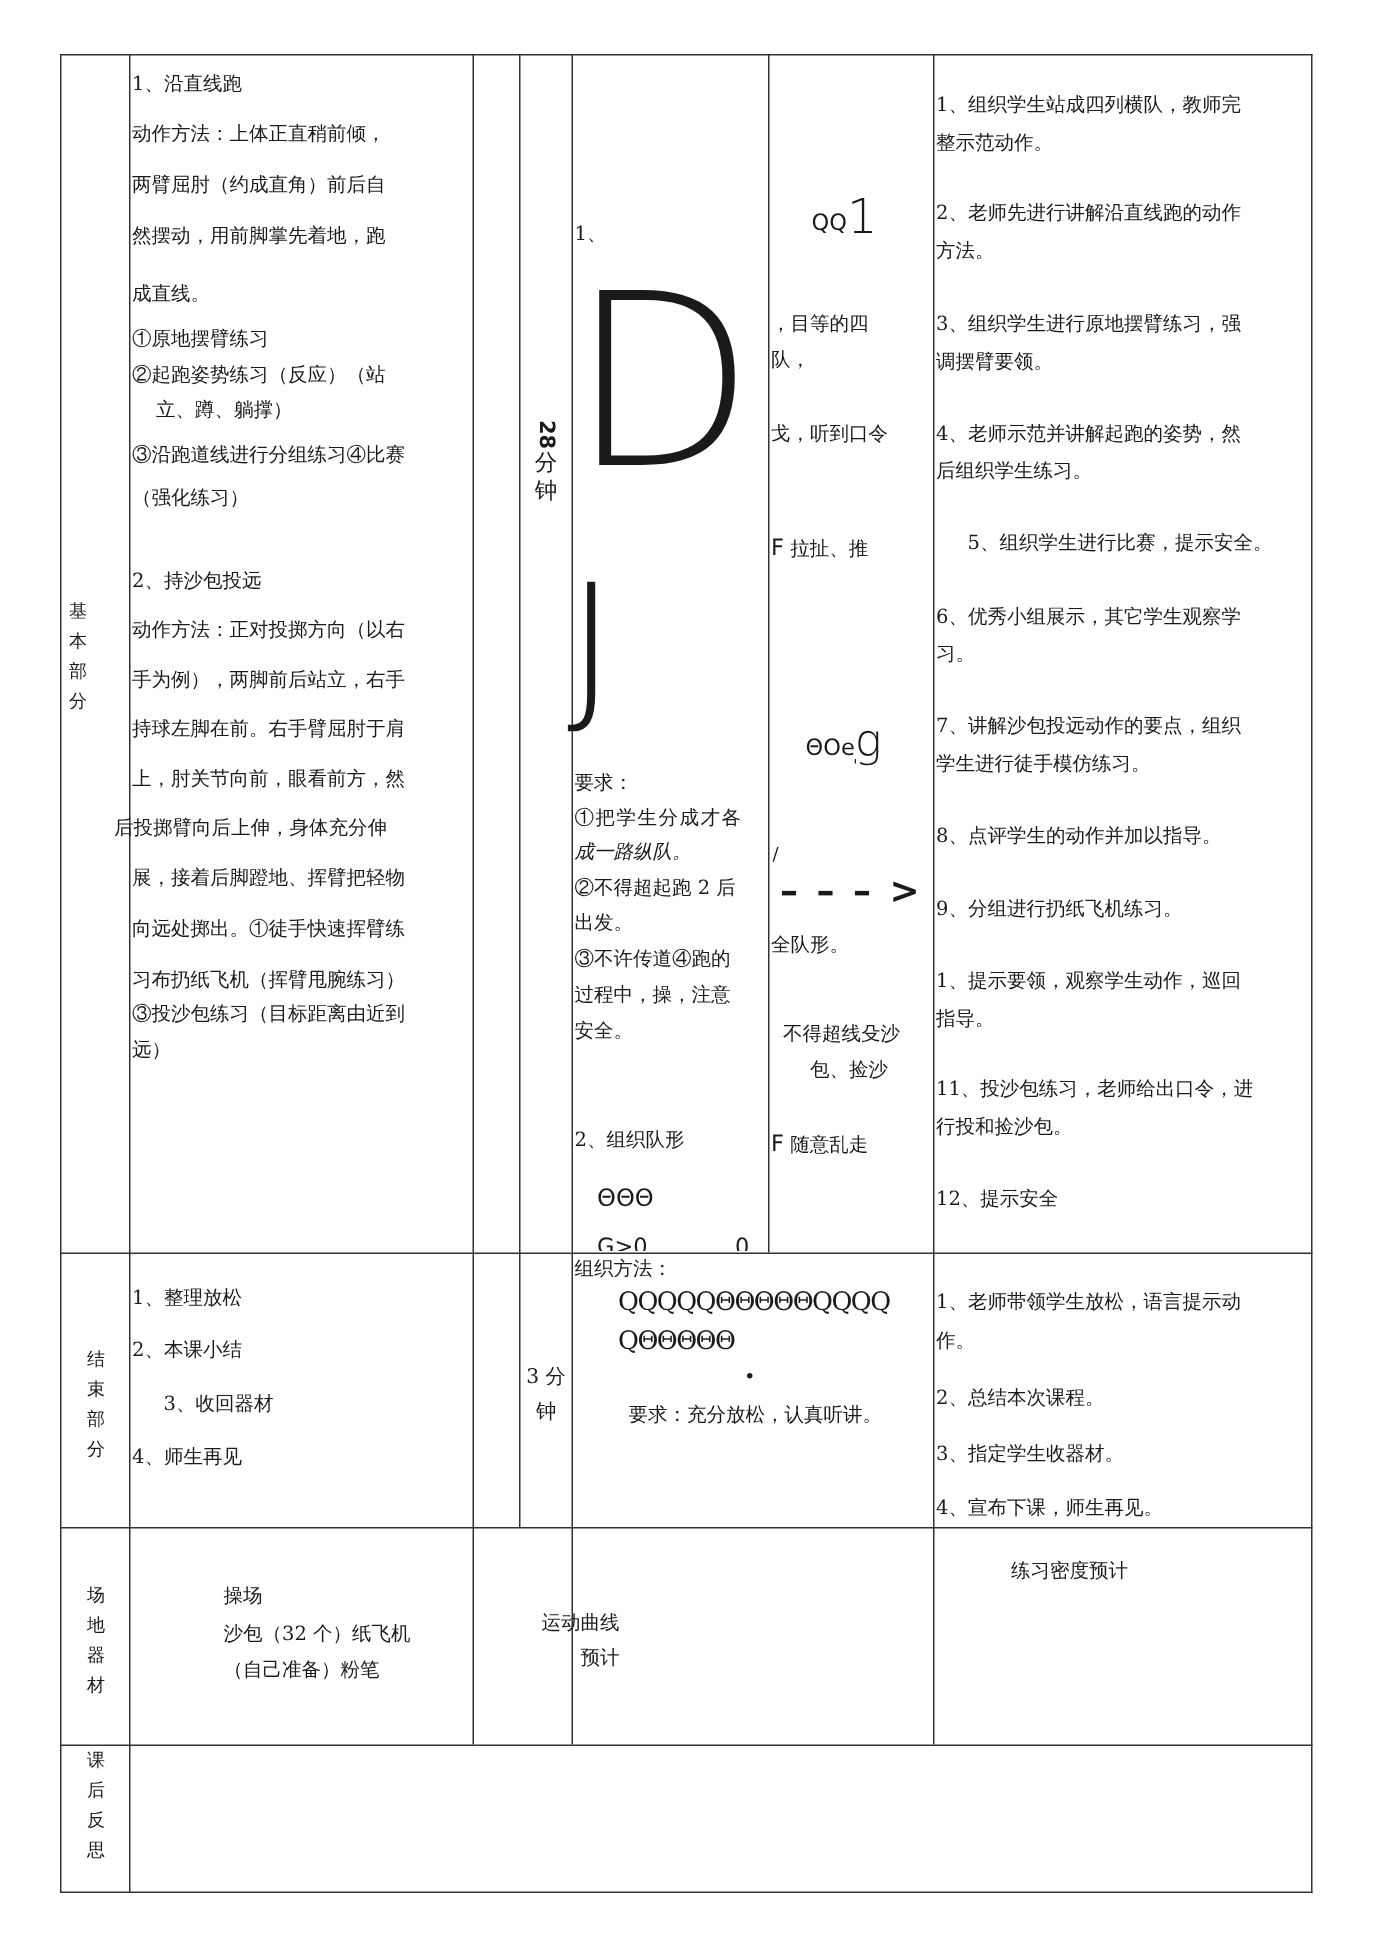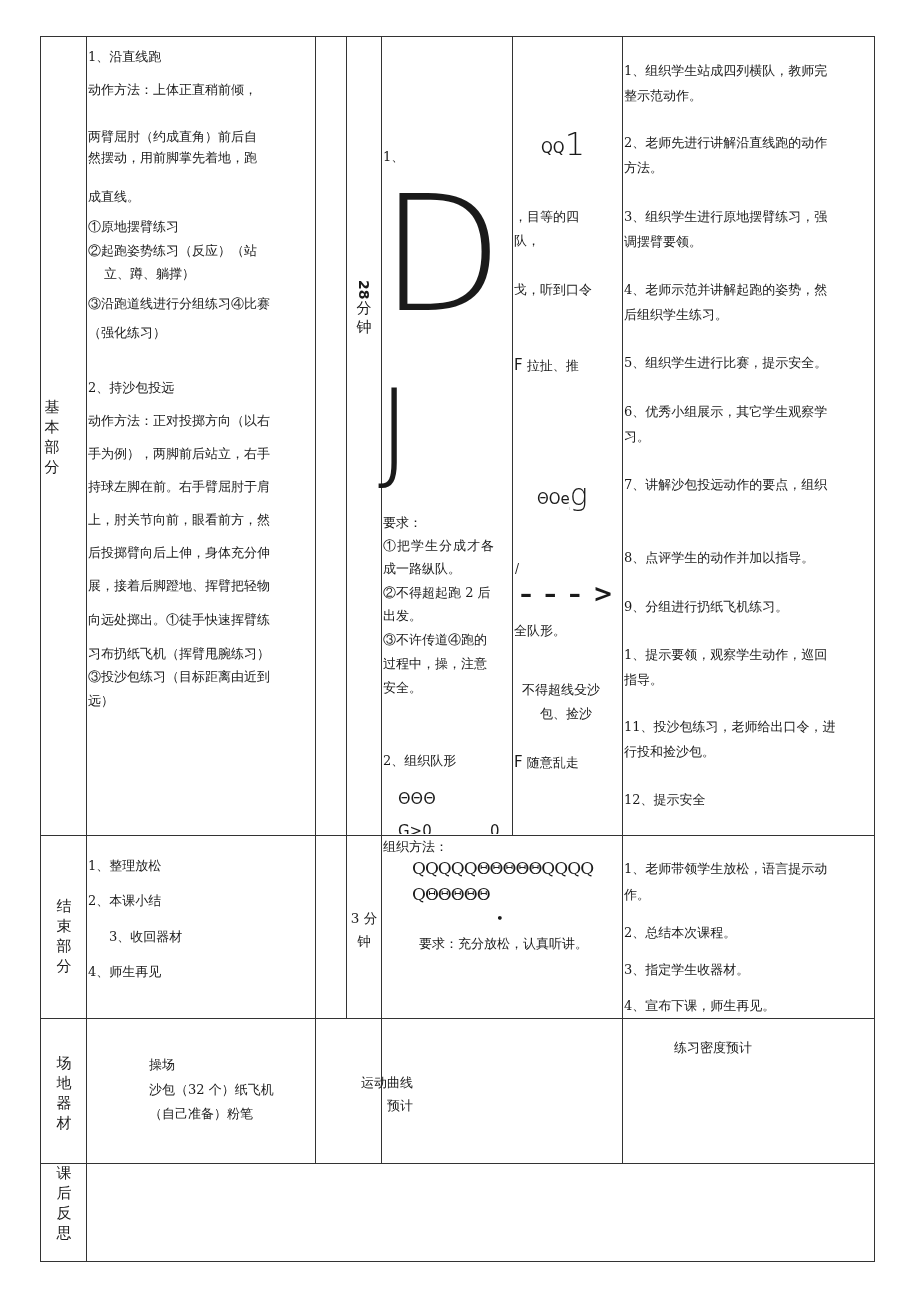--- a/index.html
+++ b/index.html
@@ -2,21 +2,21 @@
 <html><head>
 <meta charset="utf-8">
 <style>
   html, body { margin: 0; padding: 0; background: #ffffff; }
   body { width: 920px; height: 1301px; position: relative; font-family: "DejaVu Serif", "Liberation Serif", serif; color: #1a1a1a; overflow: hidden; }
   .abs { position: absolute; }
   .line { position: absolute; background: #333; }
   .h { height: 1px; }
   .v { width: 1px; }
   .t { position: absolute; font-size: 13px; line-height: 18px; white-space: nowrap; }
-  .vert { position: absolute; font-size: 15px; line-height: 20px; width: 20px; text-align: center; word-break: break-all; }
+  .vert { position: absolute; font-size: 12px; line-height: 20px; width: 20px; text-align: center; word-break: break-all; }
   .sans { font-family: "DejaVu Sans", "Liberation Sans", sans-serif; }
   .big { font-family: "DejaVu Sans", "Liberation Sans", sans-serif; font-weight: 300; }
 </style>
 </head>
 <body>
 
 <div>
 
   <div class="line h" style="left:40px; top:36px; width:835px;"></div>
   <div class="line h" style="left:40px; top:835px; width:835px;"></div>
@@ -32,55 +32,55 @@
   <div class="line v" style="left:512px; top:36px; height:799px;"></div>
   <div class="line v" style="left:622px; top:36px; height:1127px;"></div>
   <div class="line v" style="left:874px; top:36px; height:1226px;"></div>
 </div>
 
 <div class="vert" style="left:43px; top:397px; width:18px;">基本部分</div>
 
 <div>
   <div class="t" style="left:88px; top:48px;">1、沿直线跑</div>
   <div class="t" style="left:88px; top:81px;">动作方法：上体正直稍前倾，</div>
-  <div class="t" style="left:88px; top:115px;margin-top:13px;">两臂屈肘（约成直角）前后自</div>
+  <div class="t" style="left:88px; top:115px;">两臂屈肘（约成直角）前后自</div>
   <div class="t" style="left:88px; top:149px;">然摆动，用前脚掌先着地，跑</div>
   <div class="t" style="left:88px; top:188px;">成直线。</div>
   <div class="t" style="left:88px; top:218px;">①原地摆臂练习</div>
   <div class="t" style="left:88px; top:242px;">②起跑姿势练习（反应）（站</div>
   <div class="t" style="left:104px; top:265px;">立、蹲、躺撑）</div>
   <div class="t" style="left:88px; top:295px;">③沿跑道线进行分组练习④比赛</div>
   <div class="t" style="left:88px; top:324px;">（强化练习）</div>
 
   <div class="t" style="left:88px; top:379px;">2、持沙包投远</div>
   <div class="t" style="left:88px; top:412px;">动作方法：正对投掷方向（以右</div>
   <div class="t" style="left:88px; top:445px;">手为例），两脚前后站立，右手</div>
   <div class="t" style="left:88px; top:478px;">持球左脚在前。右手臂屈肘于肩</div>
   <div class="t" style="left:88px; top:511px;">上，肘关节向前，眼看前方，然</div>
-  <div class="t" style="left:88px; top:544px;">后投掷臂向后上伸，身体充分伸</div>
+  <div class="t" style="left:76px; top:544px;">后投掷臂向后上伸，身体充分伸</div>
   <div class="t" style="left:88px; top:577px;">展，接着后脚蹬地、挥臂把轻物</div>
   <div class="t" style="left:88px; top:611px;">向远处掷出。①徒手快速挥臂练</div>
   <div class="t" style="left:88px; top:645px;">习布扔纸飞机（挥臂甩腕练习）</div>
   <div class="t" style="left:88px; top:668px;">③投沙包练习（目标距离由近到</div>
   <div class="t" style="left:88px; top:692px;">远）</div>
 </div>
 
 <div style="position:absolute; left:350px; top:280px; width:28px; text-align:center;">
   <div class="sans" style="font-size:14px; font-weight:bold; line-height:16px; writing-mode:vertical-rl; margin:0 auto;">28</div>
   <div style="font-size:15px; line-height:19px;">分</div>
   <div style="font-size:15px; line-height:19px;">钟</div>
 </div>
 
 <div>
   <div class="t" style="left:383px; top:148px;">1、</div>
   <div class="abs big" style="left:380px; top:170px; font-size:160px; line-height:170px;">D</div>
   <div class="abs big" style="left:378px; top:375px; font-size:110px; line-height:110px;">J</div>
   <div class="t" style="left:383px; top:514px;">要求：</div>
   <div class="t" style="left:383px; top:537px; letter-spacing:1px;">①把学生分成才各</div>
-  <div class="t" style="left:383px; top:560px;">成一路纵队。</div>
+  <div class="t" style="left:383px; top:560px;font-style:italic;">成一路纵队。</div>
   <div class="t" style="left:383px; top:584px;">②不得超起跑 2 后</div>
   <div class="t" style="left:383px; top:607px;">出发。</div>
   <div class="t" style="left:383px; top:631px;">③不许传道④跑的</div>
   <div class="t" style="left:383px; top:655px;">过程中，操，注意</div>
   <div class="t" style="left:383px; top:679px;">安全。</div>
   <div class="t" style="left:383px; top:752px;">2、组织队形</div>
   <div class="t sans" style="left:398px; top:790px; font-size:16px;">ΘΘΘ</div>
   <div class="t sans" style="left:398px; top:822px; font-size:15px; height:12px; overflow:hidden;">G&gt;0</div>
   <div class="t sans" style="left:490px; top:822px; font-size:15px; height:12px; overflow:hidden;">0</div>
 </div>
@@ -120,29 +120,30 @@
       <div>方法。</div>
     </div>
   <div class="t" style="left:624px; top:204px; line-height:25px;">
       <div>3、组织学生进行原地摆臂练习，强</div>
       <div>调摆臂要领。</div>
     </div>
   <div class="t" style="left:624px; top:277px; line-height:25px;">
       <div>4、老师示范并讲解起跑的姿势，然</div>
       <div>后组织学生练习。</div>
     </div>
-  <div class="t" style="left:624px; top:350px; line-height:25px;">
+  <div class="t" style="left:645px; top:350px; line-height:25px;">
       <div>5、组织学生进行比赛，提示安全。</div>
     </div>
   <div class="t" style="left:624px; top:399px; line-height:25px;">
       <div>6、优秀小组展示，其它学生观察学</div>
       <div>习。</div>
     </div>
   <div class="t" style="left:624px; top:472px; line-height:25px;">
       <div>7、讲解沙包投远动作的要点，组织</div>
+      <div>学生进行徒手模仿练习。</div>
     </div>
   <div class="t" style="left:624px; top:545px; line-height:25px;">
       <div>8、点评学生的动作并加以指导。</div>
     </div>
   <div class="t" style="left:624px; top:594px; line-height:25px;">
       <div>9、分组进行扔纸飞机练习。</div>
     </div>
   <div class="t" style="left:624px; top:642px; line-height:25px;">
       <div>1、提示要领，观察学生动作，巡回</div>
       <div>指导。</div>

